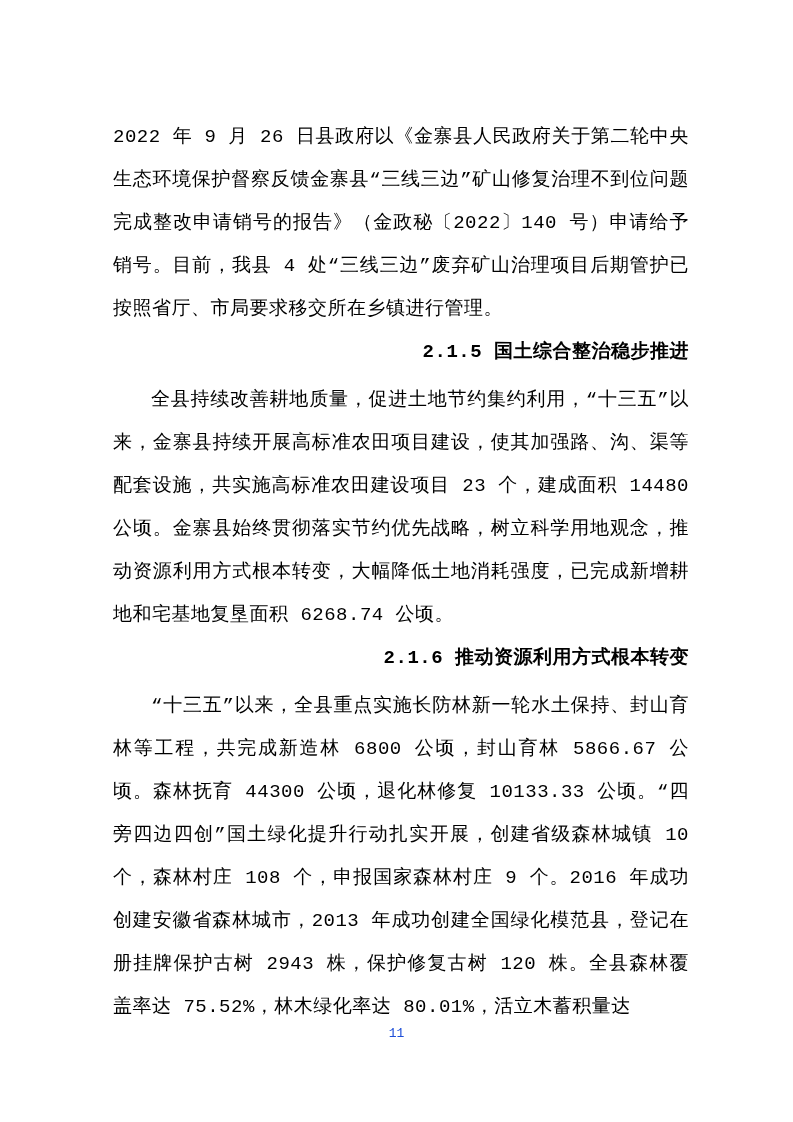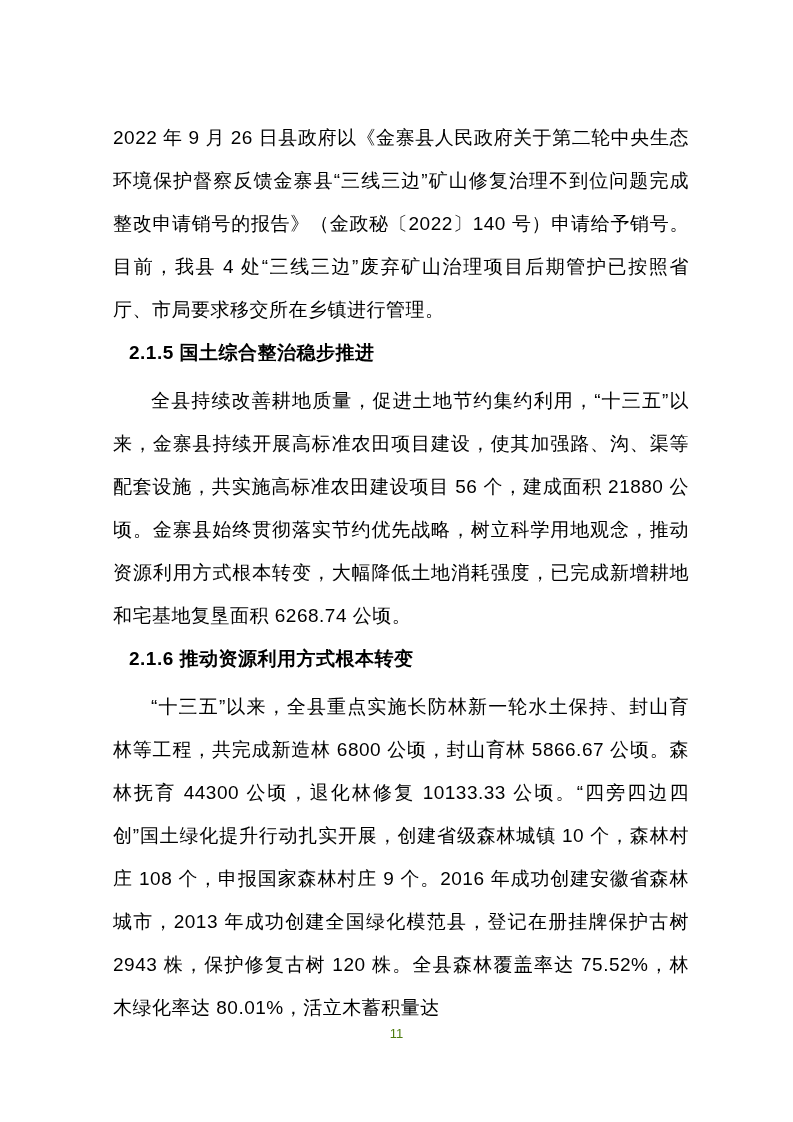--- a/index.html
+++ b/index.html
@@ -6,21 +6,21 @@
     margin: 0;
     padding: 0;
     background: #ffffff;
   }
   .page {
     position: relative;
     width: 793px;
     height: 1122px;
     background: #ffffff;
     color: #000000;
-    font-family: Liberation Sans, sans-serif;
+    font-family: Liberation Mono, monospace;
     overflow: hidden;
   }
   .content {
     position: absolute;
     left: 113px;
     top: 116px;
     width: 576px;
   }
   .para {
     margin: 0;
@@ -31,39 +31,39 @@
     letter-spacing: 0.5px;
   }
   .para.indent {
     text-indent: 2em;
   }
   .heading {
     margin: 0 0 5px 16px;
     font-size: 19px;
     line-height: 43px;
     font-weight: bold;
-    text-align: left;
+    text-align: right;
     letter-spacing: 0.5px;
   }
   .page-number {
     position: absolute;
     top: 1026px;
     left: 0;
     width: 100%;
     text-align: center;
     font-size: 13px;
     line-height: 16px;
-    color: #4d7c0f;
+    color: #1d4ed8;
   }
 </style>
 </head>
 <body>
 
 <div class="page">
   <div class="content">
     <p class="para">2022 年 9 月 26 日县政府以《金寨县人民政府关于第二轮中央生态环境保护督察反馈金寨县“三线三边”矿山修复治理不到位问题完成整改申请销号的报告》（金政秘〔2022〕140 号）申请给予销号。目前，我县 4 处“三线三边”废弃矿山治理项目后期管护已按照省厅、市局要求移交所在乡镇进行管理。</p>
     <h3 class="heading">2.1.5 国土综合整治稳步推进</h3>
-    <p class="para indent">全县持续改善耕地质量，促进土地节约集约利用，“十三五”以来，金寨县持续开展高标准农田项目建设，使其加强路、沟、渠等配套设施，共实施高标准农田建设项目 56 个，建成面积 21880 公顷。金寨县始终贯彻落实节约优先战略，树立科学用地观念，推动资源利用方式根本转变，大幅降低土地消耗强度，已完成新增耕地和宅基地复垦面积 6268.74 公顷。</p>
+    <p class="para indent">全县持续改善耕地质量，促进土地节约集约利用，“十三五”以来，金寨县持续开展高标准农田项目建设，使其加强路、沟、渠等配套设施，共实施高标准农田建设项目 23 个，建成面积 14480 公顷。金寨县始终贯彻落实节约优先战略，树立科学用地观念，推动资源利用方式根本转变，大幅降低土地消耗强度，已完成新增耕地和宅基地复垦面积 6268.74 公顷。</p>
     <h3 class="heading">2.1.6 推动资源利用方式根本转变</h3>
     <p class="para indent">“十三五”以来，全县重点实施长防林新一轮水土保持、封山育林等工程，共完成新造林 6800 公顷，封山育林 5866.67 公顷。森林抚育 44300 公顷，退化林修复 10133.33 公顷。“四旁四边四创”国土绿化提升行动扎实开展，创建省级森林城镇 10 个，森林村庄 108 个，申报国家森林村庄 9 个。2016 年成功创建安徽省森林城市，2013 年成功创建全国绿化模范县，登记在册挂牌保护古树 2943 株，保护修复古树 120 株。全县森林覆盖率达 75.52%，林木绿化率达 80.01%，活立木蓄积量达</p>
   </div>
   <div class="page-number">11</div>
 </div>
 
 </body></html>

